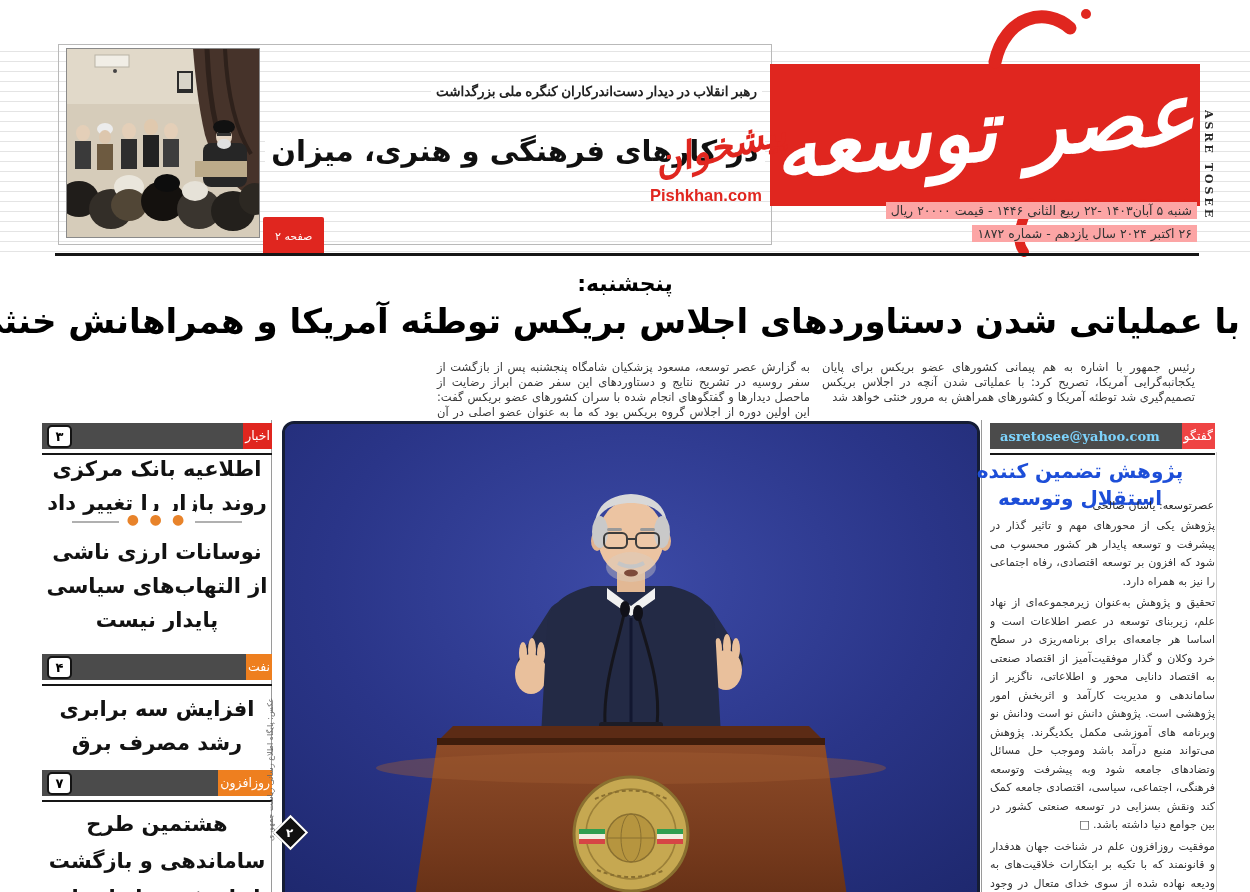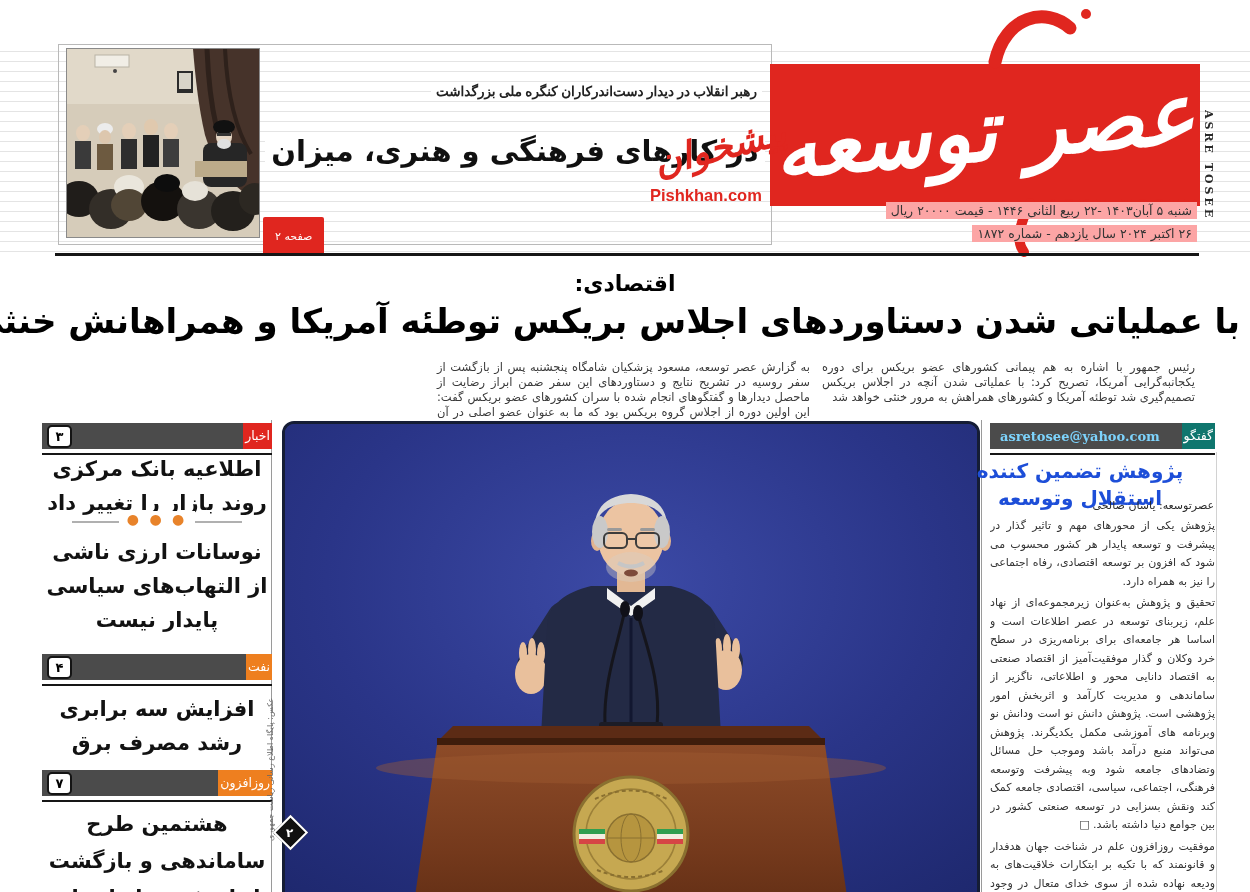--- a/index.html
+++ b/index.html
@@ -162,23 +162,23 @@
   <div class="logo-latin">ASRE TOSEE</div>
   <div class="logo-vertical">ASRE TOSEE</div>
 
   <div class="watermark-fa">پیشخوان</div>
   <div class="watermark-com">Pishkhan.com</div>
 
   <div class="dateline d1">شنبه ۵ آبان۱۴۰۳ -۲۲ ربیع الثانی ۱۴۴۶ - قیمت ۲۰۰۰۰ ریال</div>
   <div class="dateline d2">۲۶ اکتبر ۲۰۲۴ سال یازدهم - شماره ۱۸۷۲</div>
   <div class="header-rule"></div>
 
-  <div class="lead-kicker">اقتصادی:</div>
+  <div class="lead-kicker">پنجشنبه:</div>
   <div class="lead-headline">با عملیاتی شدن دستاوردهای اجلاس بریکس توطئه آمریکا و همراهانش خنثی می‌شود</div>
-  <div class="lead-col col-r">رئیس جمهور با اشاره به هم پیمانی کشورهای عضو بریکس برای دوره یکجانبه‌گرایی آمریکا، تصریح کرد: با عملیاتی شدن آنچه در اجلاس بریکس تصمیم‌گیری شد توطئه آمریکا و کشورهای همراهش به مرور خنثی خواهد شد</div>
+  <div class="lead-col col-r">رئیس جمهور با اشاره به هم پیمانی کشورهای عضو بریکس برای پایان یکجانبه‌گرایی آمریکا، تصریح کرد: با عملیاتی شدن آنچه در اجلاس بریکس تصمیم‌گیری شد توطئه آمریکا و کشورهای همراهش به مرور خنثی خواهد شد</div>
   <div class="lead-col col-m">به گزارش عصر توسعه، مسعود پزشکیان شامگاه پنجشنبه پس از بازگشت از سفر روسیه در تشریح نتایج و دستاوردهای این سفر ضمن ابراز رضایت از ماحصل دیدارها و گفتگوهای انجام شده با سران کشورهای عضو بریکس گفت: این اولین دوره از اجلاس گروه بریکس بود که ما به عنوان عضو اصلی در آن حضور داشتیم و</div>
 
   <div class="vrule vr1"></div>
   <div class="vrule vr2"></div>
   <div class="vrule vr3"></div>
 
   <div class="bar" style="left:42px;top:423px;width:230px;">
     <span class="badge" style="background-color: rgb(224, 38, 31);">اخبار</span>
     <span class="num">۳</span>
   </div>
@@ -278,21 +278,21 @@
       <path d="M310,375 Q346,358 382,375" stroke="#8a7030" stroke-width="2" fill="none" stroke-dasharray="4 3"></path>
       <path d="M312,446 Q346,460 380,446" stroke="#8a7030" stroke-width="2" fill="none" stroke-dasharray="4 3"></path>
     </svg>
   </div>
   <div class="credit">عکس: پایگاه اطلاع رسانی ریاست جمهوری</div>
   <div class="diamond">
       <span>۲</span>
     </div>
 
   <div class="bar" style="left:990px;top:423px;width:225px;">
-    <span class="badge" style="background-color: #0f766e;">گفتگو</span>
+    <span class="badge" style="background-color: #ef4444;">گفتگو</span>
     <span class="rs-email">asretosee@yahoo.com</span>
   </div>
   <div class="bar-underline" style="left:990px;top:453px;width:225px;"></div>
   <div class="rs-h">پژوهش تضمین کننده استقلال وتوسعه</div>
   <div class="rs-byline">عصرتوسعه: یاسان صالحی</div>
   <div class="rs-body">
     <p>پژوهش یکی از محورهای مهم و تاثیر گذار در پیشرفت و توسعه پایدار هر کشور محسوب می شود که افزون بر توسعه اقتصادی، رفاه اجتماعی را نیز به همراه دارد.</p>
     <p>تحقیق و پژوهش به‌عنوان زیرمجموعه‌ای از نهاد علم، زیربنای توسعه در عصر اطلاعات است و اساسا هر جامعه‌ای برای برنامه‌ریزی در سطح خرد وکلان و گذار موفقیت‌آمیز از اقتصاد صنعتی به اقتصاد دانایی محور و اطلاعاتی، ناگزیر از ساماندهی و مدیریت کارآمد و اثربخش امور پژوهشی است. پژوهش دانش نو است ودانش نو وبرنامه های آموزشی مکمل یکدیگرند. پژوهش می‌تواند منبع درآمد باشد وموجب حل مسائل وتضادهای جامعه شود وبه پیشرفت وتوسعه فرهنگی، اجتماعی، سیاسی، اقتصادی جامعه کمک کند ونقش بسزایی در توسعه صنعتی کشور در بین جوامع دنیا داشته باشد. □</p>
     <p>موفقیت روزافزون علم در شناخت جهان هدفدار و قانونمند که با تکیه بر ابتکارات خلاقیت‌های به ودیعه نهاده شده از سوی خدای متعال در وجود بشر و بهره‌برداری از قدرت شگرف اندیشه آدمی صورت گرفته، فضای زندگی جدیدی را برای انسان‌ها به ارمغان آورده است.</p>
 

